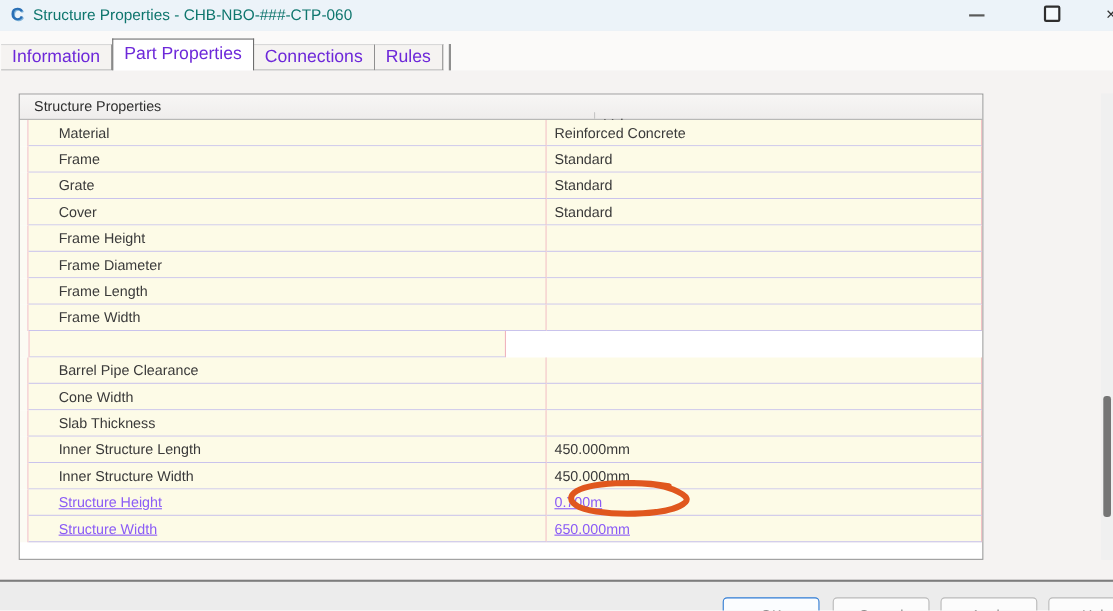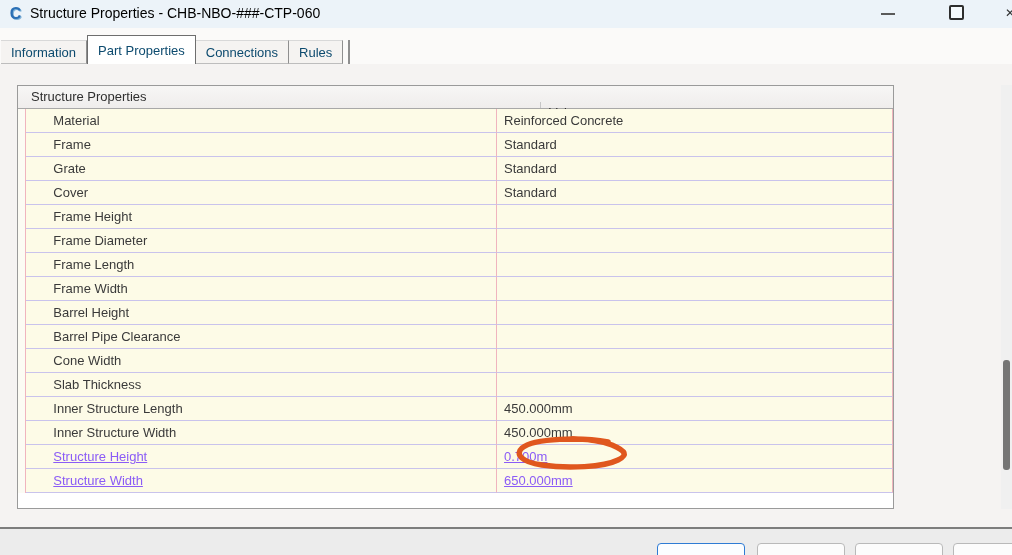--- a/index.html
+++ b/index.html
@@ -14,21 +14,21 @@
     position:absolute;left:0;top:0;width:1012px;height:28px;
     background:#ecf3f9;border-bottom:1px solid #e2e9ee;
     display:flex;align-items:center;
   }
   .app-icon{
     position:absolute;left:7px;top:5px;width:17px;height:17px;
     font-weight:bold;font-size:16px;line-height:17px;text-align:center;
     color:#2a6fb5;text-shadow:1px 1px 0 #7fb2d8;
   }
   .title-text{
-    position:absolute;left:30px;top:5px;font-size:14px;color:#000000;
+    position:absolute;left:30px;top:5px;font-size:14px;color:#0f766e;
     white-space:nowrap;
   }
   .win-btn{position:absolute;top:0;height:28px;width:40px;cursor:default;}
   .btn-min{left:868px;}
   .btn-min::after{
     content:"";position:absolute;left:13px;top:13px;width:14px;height:2px;background:#5a5a5a;
   }
   .btn-max{left:932px;}
   .btn-max::after{
     content:"";position:absolute;left:17px;top:5px;width:11px;height:11px;
@@ -38,21 +38,21 @@
   .btn-close .glyph{
     position:absolute;left:7px;top:6px;font-size:12px;color:#333;
   }
   
   .tabstrip-bg{position:absolute;left:0;top:28px;width:1012px;height:36px;background:#fbfaf9;}
   .tabstrip{position:absolute;left:1px;top:35px;height:29px;display:flex;align-items:flex-end;}
   .tab{
     box-sizing:border-box;height:24px;padding:0 10px;display:flex;align-items:center;justify-content:center;
     background:#f5f3f1;border-right:1px solid #8f8f8f;border-bottom:1px solid #bdbdbd;
     border-top:1px solid #d8d8d8;
-    font-size:13px;color:#0c4a6e;cursor:default;white-space:nowrap;
+    font-size:16px;color:#6d28d9;cursor:default;white-space:nowrap;
   }
   .tab.active{
     height:29px;background:#ffffff;
     border:1px solid #6e6e6e;border-bottom:none;
     position:relative;z-index:2;
   }
   .tab-stub{
     box-sizing:border-box;height:24px;width:7px;border-right:2px solid #8f8f8f;
   }
   
@@ -178,21 +178,20 @@
     <div class="gutter-r"></div>
   </div>
       <div class="prow">
     <div class="gutter-l"></div>
     <div class="cprop">Frame Width</div>
     <div class="cval"></div>
     <div class="gutter-r"></div>
   </div>
       <div class="prow">
     <div class="gutter-l"></div>
-    <div class="cprop">Barrel Height</div>
     <div class="cval"></div>
     <div class="gutter-r"></div>
   </div>
       <div class="prow">
     <div class="gutter-l"></div>
     <div class="cprop">Barrel Pipe Clearance</div>
     <div class="cval"></div>
     <div class="gutter-r"></div>
   </div>
       <div class="prow">

